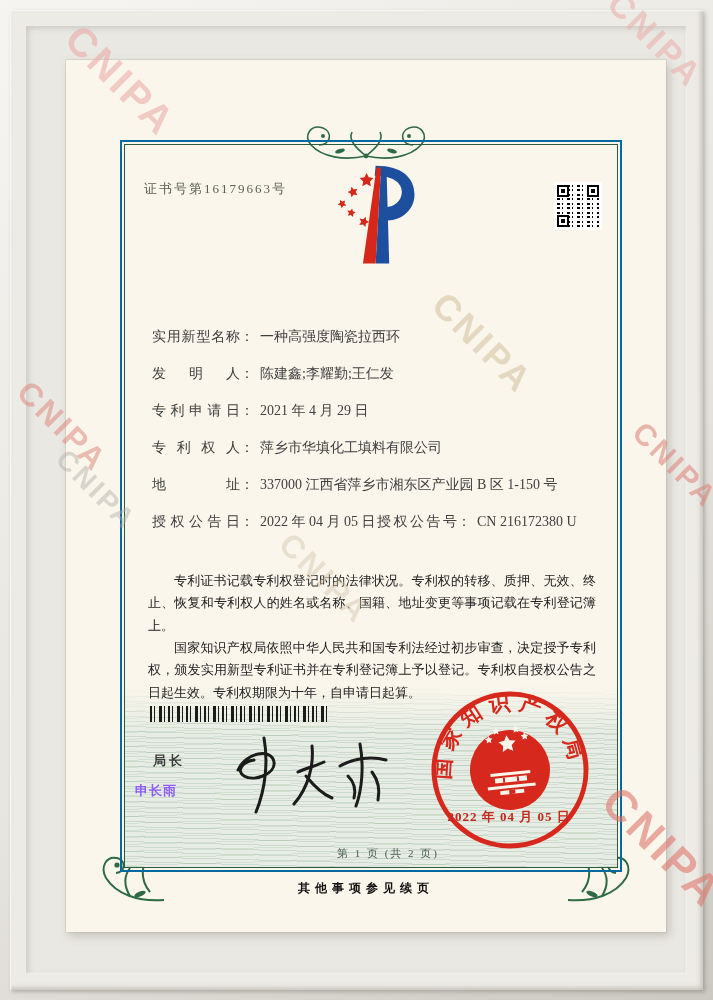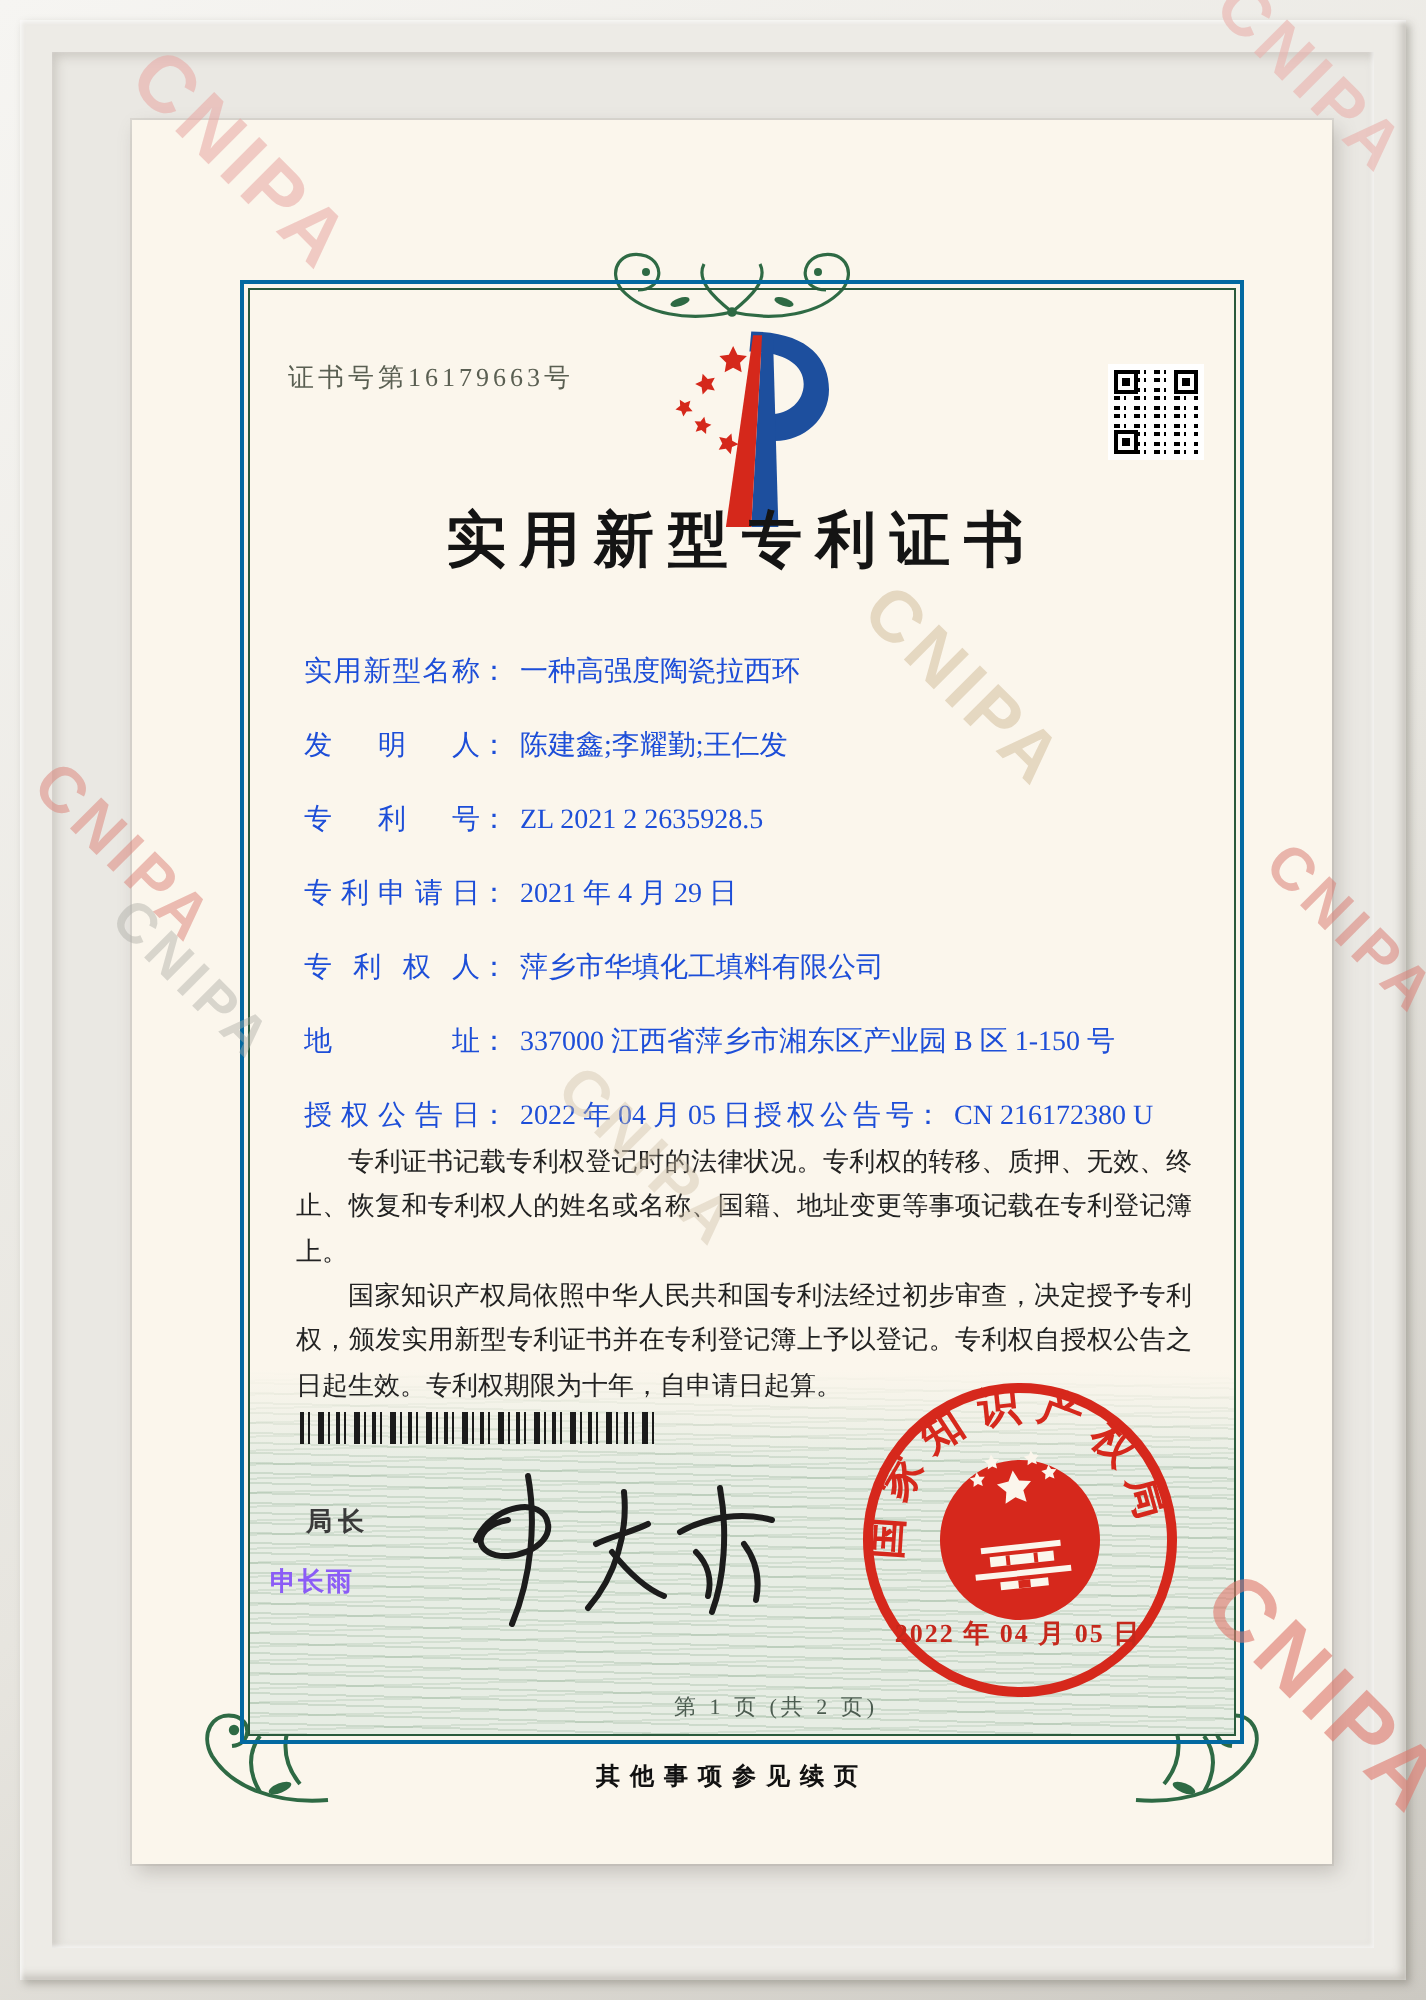--- a/index.html
+++ b/index.html
@@ -41,21 +41,21 @@
       repeating-linear-gradient(0deg,#000 0 2px,#fff 2px 4px,#000 4px 6px,#fff 6px 9px),
       repeating-linear-gradient(90deg,#000 0 3px,#fff 3px 5px,#000 5px 6px,#fff 6px 10px);
     background-blend-mode:lighten;}
   .finder{position:absolute;width:12px;height:12px;background:#fff;border:2px solid #000;box-sizing:border-box;}
   .finder::after{content:"";position:absolute;left:2px;top:2px;width:4px;height:4px;background:#000;}
   .fd-tl{left:3px;top:3px}.fd-tr{right:3px;top:3px}.fd-bl{left:3px;bottom:3px}
   .logo{position:absolute;left:204px;top:22px;width:92px;height:104px;}
   .title{position:absolute;left:0;top:108px;width:100%;text-align:center;
     font-size:30px;font-weight:bold;letter-spacing:7px;color:#141414;}
   
-  .fields{position:absolute;left:30px;top:184px;width:446px;font-size:14px;color:#1d4ed8;}
+  .fields{position:absolute;left:30px;top:184px;width:446px;font-size:14px;color:#404040;}
   .f-row{margin-bottom:15px;line-height:22px;position:relative;white-space:nowrap;}
   .f-label{display:inline-block;width:88px;text-align:justify;text-align-last:justify;}
   .f-colon{display:inline-block;margin-right:6px;}
   .grant2{position:absolute;left:225px;top:0;}
   .grant2 .f-label{width:80px;}
   
   .paras{position:absolute;left:26px;top:428px;width:448px;font-size:13px;
     line-height:1.72;color:#222;text-align:justify;}
   .paras p{margin:0;text-indent:2em;}
   
@@ -163,31 +163,27 @@
       <path d="M55,4 L60,4 L54,110 L40,110 Z" fill="#d5281b"></path>
       <g fill="#d5281b">
         <use href="#st" transform="translate(44,18) scale(8)"></use>
         <use href="#st" transform="translate(29,31) scale(6) rotate(-18)"></use>
         <use href="#st" transform="translate(17,44) scale(5) rotate(-30)"></use>
         <use href="#st" transform="translate(27,54) scale(5) rotate(12)"></use>
         <use href="#st" transform="translate(41,64) scale(6) rotate(20)"></use>
       </g>
     </svg>
 
-    <div class="title">实用新型专利证书</div>
 
     <div class="fields">
       <div class="f-row">
         <span class="f-label">实用新型名称</span><span class="f-colon">：</span><span>一种高强度陶瓷拉西环</span>
       </div>
       <div class="f-row">
         <span class="f-label">发明人</span><span class="f-colon">：</span><span>陈建鑫;李耀勤;王仁发</span>
-      </div>
-      <div class="f-row">
-        <span class="f-label">专利号</span><span class="f-colon">：</span><span>ZL 2021 2 2635928.5</span>
       </div>
       <div class="f-row">
         <span class="f-label">专利申请日</span><span class="f-colon">：</span><span>2021 年 4 月 29 日</span>
       </div>
       <div class="f-row">
         <span class="f-label">专利权人</span><span class="f-colon">：</span><span>萍乡市华填化工填料有限公司</span>
       </div>
       <div class="f-row">
         <span class="f-label">地址</span><span class="f-colon">：</span><span>337000 江西省萍乡市湘东区产业园 B 区 1-150 号</span>
       </div>

